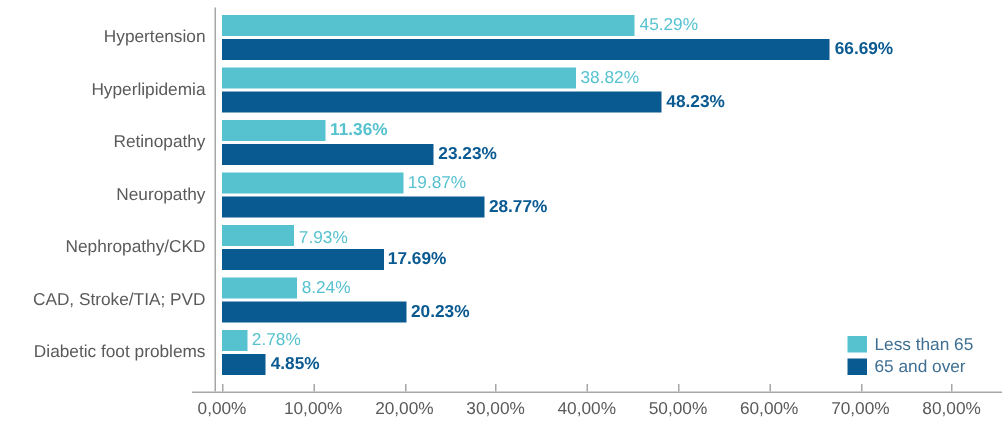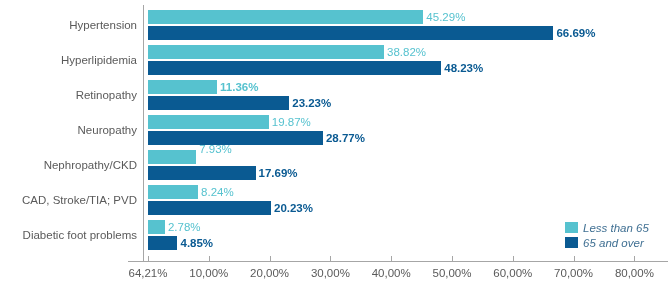--- a/index.html
+++ b/index.html
@@ -101,22 +101,22 @@
   }
 
   
   .legend {
     position: absolute;
     left: 565px;
     top: 222px;
   }
   .legend-row {
     display: flex;
+    align-items: center;
     height: 15px;
-    font-style: italic;
   }
   .legend-swatch {
     width: 13px;
     height: 11px;
     margin-right: 5px;
     flex: 0 0 auto;
   }
   .legend-swatch.light { background: #56c2cf; }
   .legend-swatch.dark  { background: #0a5a92; }
   .legend-text {
@@ -154,21 +154,21 @@
       <div class="bar-label dark" style="top: 61px; left: 296.238px;">48.23%</div>
       <div class="bar light" style="top: 80px; left: 0px; width: 69.0688px; background: rgb(86, 194, 207);"></div>
       <div class="bar-label light" style="top: 80px; left: 72.0688px; font-weight: bold;">11.36%</div>
       <div class="bar dark" style="top: 96px; left: 0px; width: 141.238px; background: rgb(10, 90, 146);"></div>
       <div class="bar-label dark" style="top: 96px; left: 144.238px; text-align: right;">23.23%</div>
       <div class="bar light" style="top: 115px; left: 0px; width: 120.81px; background: rgb(86, 194, 207);"></div>
       <div class="bar-label light" style="top: 115px; left: 123.81px;">19.87%</div>
       <div class="bar dark" style="top: 131px; left: 0px; width: 174.922px; background: rgb(10, 90, 146);"></div>
       <div class="bar-label dark" style="top: 131px; left: 177.922px;">28.77%</div>
       <div class="bar light" style="top: 150px; left: 0px; width: 48.2144px; background: rgb(86, 194, 207);"></div>
-      <div class="bar-label light" style="top: 142px; left: 51.2144px;">7.93%</div>
+      <div class="bar-label light" style="top: 152px; left: 51.2144px;">7.93%</div>
       <div class="bar dark" style="top: 166px; left: 0px; width: 107.555px; background: rgb(10, 90, 146);"></div>
       <div class="bar-label dark" style="top: 166px; left: 110.555px;">17.69%</div>
       <div class="bar light" style="top: 185px; left: 0px; width: 50.0992px; background: rgb(86, 194, 207);"></div>
       <div class="bar-label light" style="top: 185px; left: 53.0992px;">8.24%</div>
       <div class="bar dark" style="top: 201px; left: 0px; width: 122.998px; background: rgb(10, 90, 146);"></div>
       <div class="bar-label dark" style="top: 201px; left: 125.998px;">20.23%</div>
       <div class="bar light" style="top: 220px; left: 0px; width: 16.9024px; background: rgb(86, 194, 207);"></div>
       <div class="bar-label light" style="top: 220px; left: 19.9024px;">2.78%</div>
       <div class="bar dark" style="top: 236px; left: 0px; width: 29.488px; background: rgb(10, 90, 146);"></div>
       <div class="bar-label dark" style="top: 236px; left: 32.488px;">4.85%</div>
@@ -179,21 +179,21 @@
         <span class="legend-swatch light" style="background: rgb(86, 194, 207);"></span>
         <span class="legend-text">Less than 65</span>
       </div>
       <div class="legend-row">
         <span class="legend-swatch dark" style="background: rgb(10, 90, 146);"></span>
         <span class="legend-text">65 and over</span>
       </div>
     </div>
 
 <div class="tick-mark" style="left: 148px;"></div>
-    <div class="xtick" style="left: 148px;">64,21%</div>
+    <div class="xtick" style="left: 148px;">0,00%</div>
     <div class="tick-mark" style="left: 208.8px;"></div>
     <div class="xtick" style="left: 208.8px;">10,00%</div>
     <div class="tick-mark" style="left: 269.6px;"></div>
     <div class="xtick" style="left: 269.6px;">20,00%</div>
     <div class="tick-mark" style="left: 330.4px;"></div>
     <div class="xtick" style="left: 330.4px;">30,00%</div>
     <div class="tick-mark" style="left: 391.2px;"></div>
     <div class="xtick" style="left: 391.2px;">40,00%</div>
     <div class="tick-mark" style="left: 452px;"></div>
     <div class="xtick" style="left: 452px;">50,00%</div>

